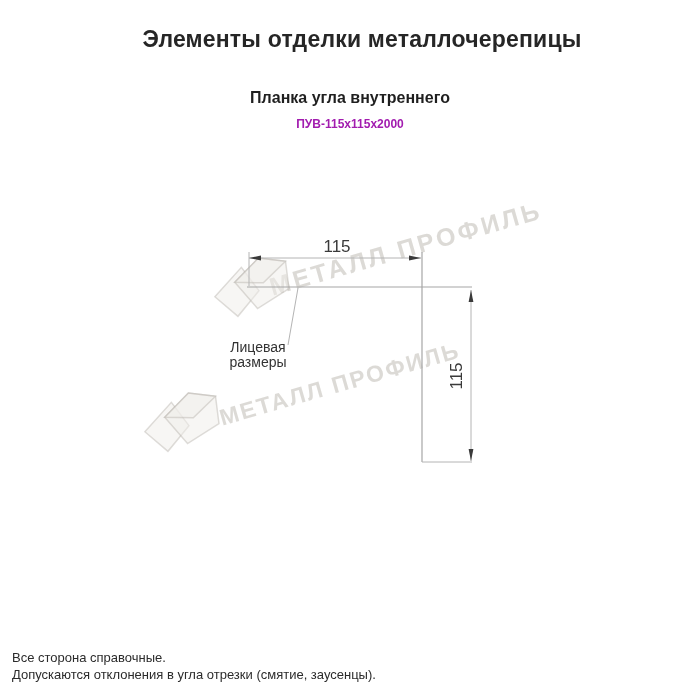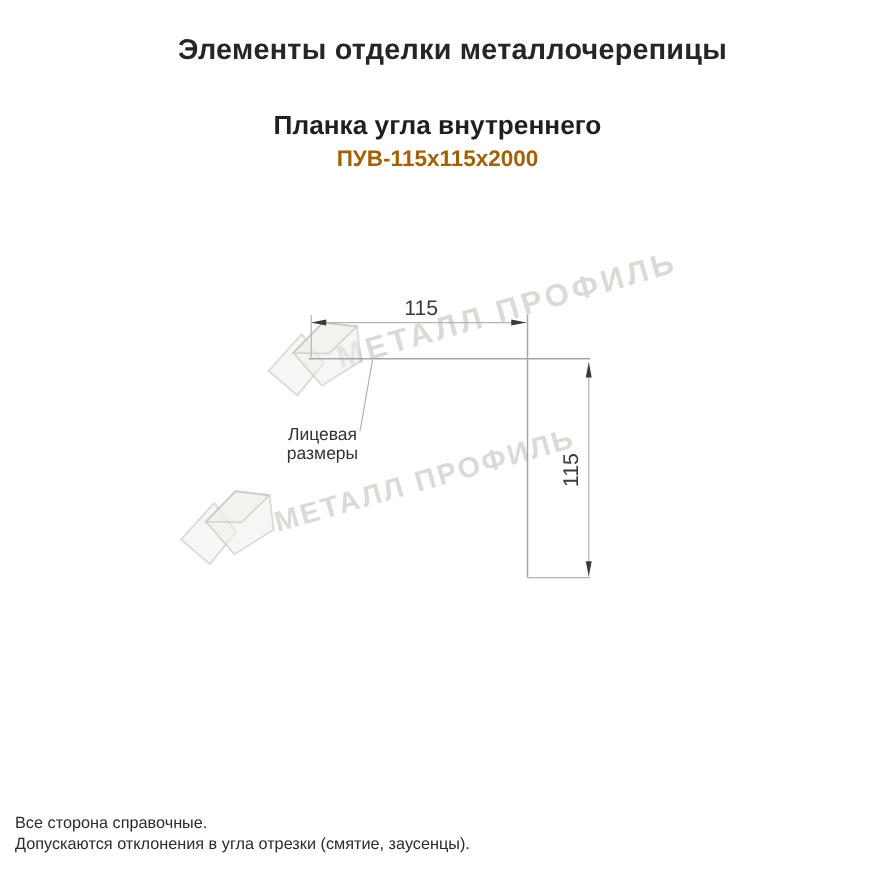--- a/index.html
+++ b/index.html
@@ -8,25 +8,25 @@
     font-family:"Liberation Sans","DejaVu Sans",sans-serif;
     overflow:hidden;
   }
   .abs{position:absolute;}
   .page-title{
     left:0;top:26px;width:700px;text-align:center;
     font-size:23px;font-weight:bold;color:#262626;letter-spacing:.2px;margin-left:12px;
   }
   .product-name{
     left:0;top:89px;width:700px;text-align:center;
-    font-size:21px;font-weight:bold;color:#1f1f1f;
+    font-size:16px;font-weight:bold;color:#1f1f1f;
   }
   .product-sku{
     left:0;top:117px;width:700px;text-align:center;
-    font-size:18px;font-weight:bold;color:#a16207;
+    font-size:12px;font-weight:bold;color:#a21caf;
   }
   .wm-text{
     font-weight:bold;white-space:nowrap;
     color:rgba(172,166,158,0.42);
     transform-origin:0 50%;
     line-height:30px;
   }
   #wm-text-1{left:270px;top:272px;font-size:25px;letter-spacing:3px;transform:rotate(-16deg);}
   #wm-text-2{left:220px;top:403px;font-size:23px;letter-spacing:2px;transform:rotate(-16deg);}
   .dim-label{

